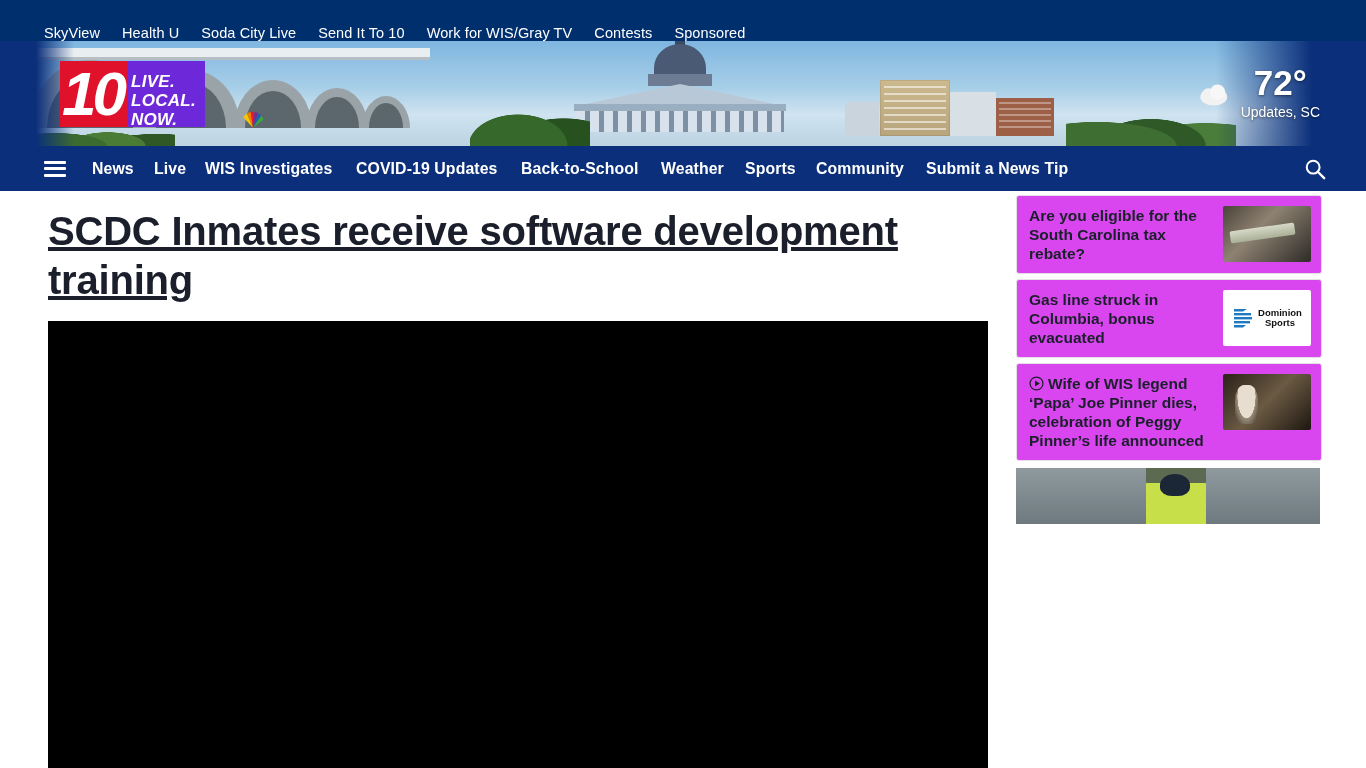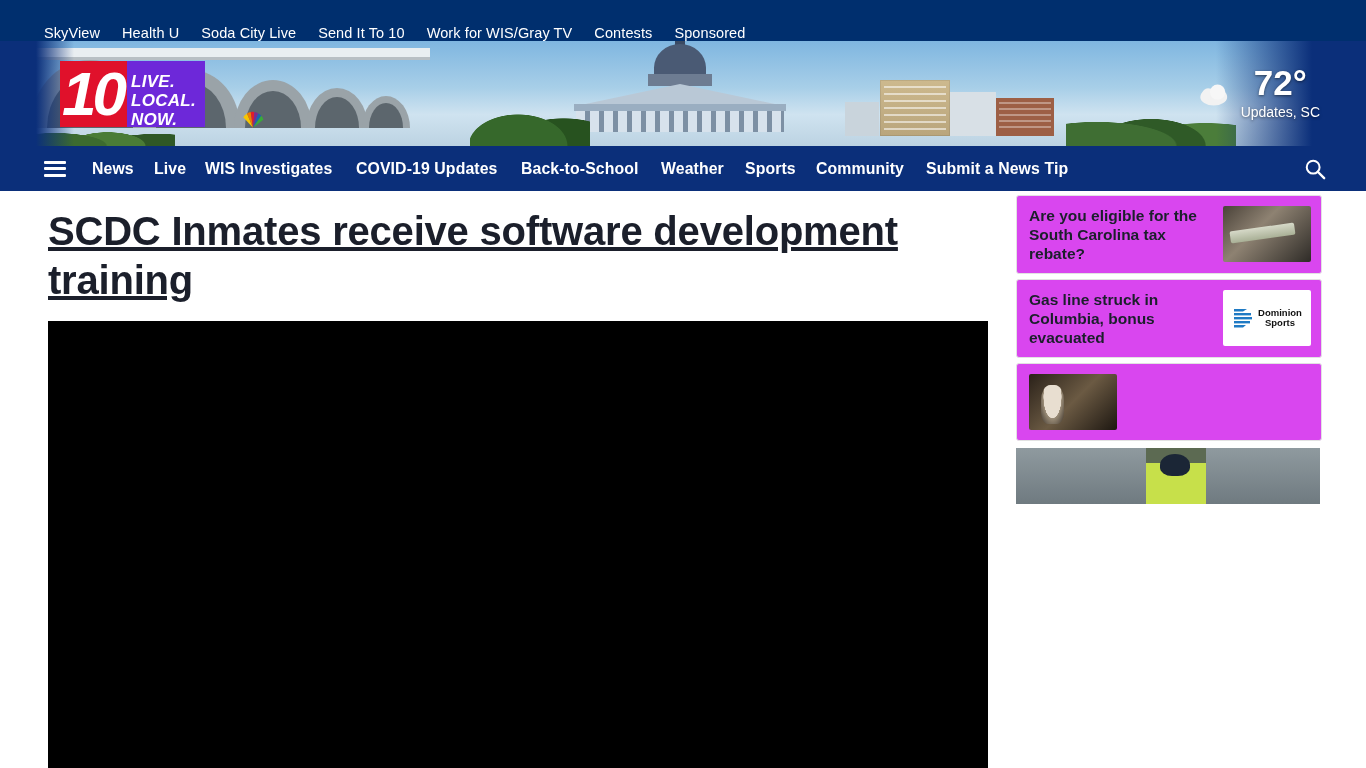--- a/index.html
+++ b/index.html
@@ -405,20 +405,26 @@
           </g>
         </svg>
         <div class="dom-text">
           <div>Dominion</div>
           <div>Sports</div>
         </div>
       </div>
     </div>
 
     <div class="mr-card">
+      <div class="mr-text">
+        <svg class="play-ic" width="15" height="15" viewBox="0 0 20 20">
+          <circle cx="10" cy="10" r="8.6" fill="none" stroke="#1b1f2b" stroke-width="1.6"></circle>
+          <path d="M8 6 L14.5 10 L8 14 Z" fill="#1b1f2b"></path>
+        </svg><span>Wife of WIS legend ‘Papa’ Joe Pinner dies, celebration of Peggy Pinner’s life announced</span>
+      </div>
       <div class="mr-thumb thumb-wedding"></div>
     </div>
 
 
 
     <div class="ad">
 
       <div class="ad-player"></div>
 
     </div>

